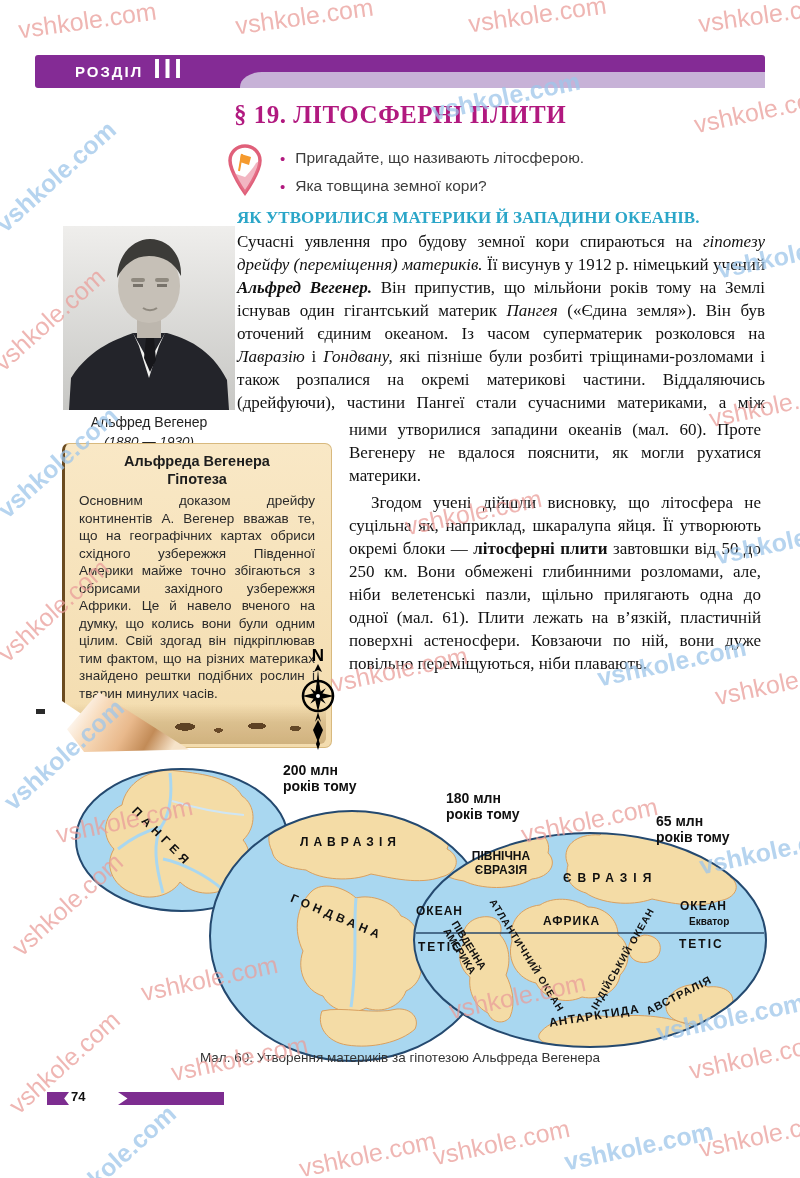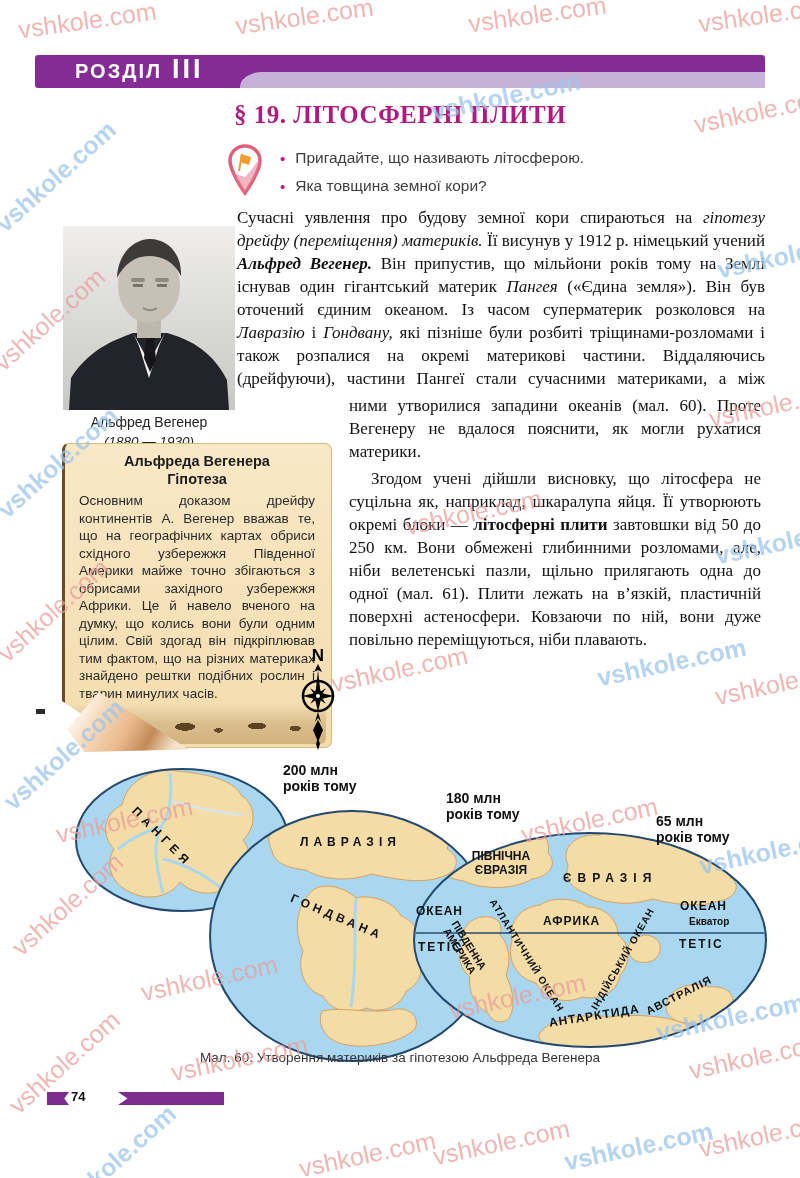--- a/index.html
+++ b/index.html
@@ -9,21 +9,21 @@
   
   #wm-layer{position:absolute;inset:0;pointer-events:none;z-index:5;}
   .wm{position:absolute;font-family:"Liberation Sans",sans-serif;font-size:25px;white-space:nowrap;}
   .wm.p{color:rgba(233,158,154,0.75);}
   .wm.b{color:rgba(158,197,233,0.75);}
   
   .chapter-bar{left:35px;top:55px;width:730px;height:33px;background:#842b95;border-radius:3px;
                display:flex;align-items:center;z-index:2;}
   .chapter-tab{left:240px;top:72px;width:525px;height:16px;background:#c7b2d7;
                border-top-left-radius:22px 15px;z-index:3;}
-  .chapter-label{color:#fff;font-weight:bold;font-size:20px;letter-spacing:2px;margin-left:40px;}
+  .chapter-label{color:#fff;font-weight:bold;font-size:15px;letter-spacing:2px;margin-left:40px;}
   .chapter-num{color:#fff;font-weight:bold;font-size:27px;letter-spacing:3px;margin-left:10px;margin-top:-4px;}
   
   .page-title{left:0;top:101px;width:800px;text-align:center;z-index:4;
       font-family:"Liberation Serif",serif;font-weight:bold;font-size:25px;color:#b1197f;letter-spacing:0.5px;}
   
   .pin{left:227px;top:143px;z-index:4;}
   .intro{left:280px;top:149px;z-index:4;display:flex;flex-direction:column;gap:9px;}
   .q-row{display:flex;align-items:flex-start;gap:10px;font-size:15.5px;color:#3d3d3d;}
   .q-dot{color:#b1197f;font-size:15px;line-height:19px;}
   
@@ -139,20 +139,21 @@
     <span class="q-dot">•</span>
     <span>Пригадайте, що називають літосферою.</span>
   </div>
   <div class="q-row">
     <span class="q-dot">•</span>
     <span>Яка товщина земної кори?</span>
   </div>
 </div>
 
 <div class="abs article">
+  <p class="heading">ЯК УТВОРИЛИСЯ МАТЕРИКИ Й ЗАПАДИНИ ОКЕАНІВ.</p>
   <div class="block-wide"><span>Сучасні уявлення про будову земної кори спираються на </span><span class="i">гіпотезу дрейфу (переміщення) материків.</span><span> Її висунув у 1912 р. німецький учений </span><span class="bi">Альфред Вегенер.</span><span> Він припустив, що мільйони років тому на Землі існував один гігантський материк </span><span class="i">Пангея</span><span> («Єдина земля»). Він був оточений єдиним океаном. Із часом суперматерик розколовся на </span><span class="i">Лавразію</span><span> і </span><span class="i">Гондвану,</span><span> які пізніше були розбиті тріщинами-розломами і також розпалися на окремі материкові частини. Віддаляючись (дрейфуючи), частини Пангеї стали сучасними материками, а між</span></div>
   <div class="block-narrow">
     <p><span>ними утворилися западини океанів (мал. 60). Проте Вегенеру не вдалося пояснити, як могли рухатися материки.</span></p>
     <p class="ind"><span>Згодом учені дійшли висновку, що літосфера не суцільна як, наприклад, шкаралупа яйця. Її утворюють окремі блоки — </span><span class="b">літосферні плити</span><span> завтовшки від 50 до 250 км. Вони обмежені глибинними розломами, але, ніби велетенські пазли, щільно прилягають одна до одної (мал. 61). Плити лежать на в’язкій, пластичній поверхні астеносфери. Ковзаючи по ній, вони дуже повільно переміщуються, ніби плавають.</span></p>
   </div>
 </div>
 
 <div class="abs portrait">
   <svg width="172" height="184" viewBox="0 0 172 184">
     <defs>

